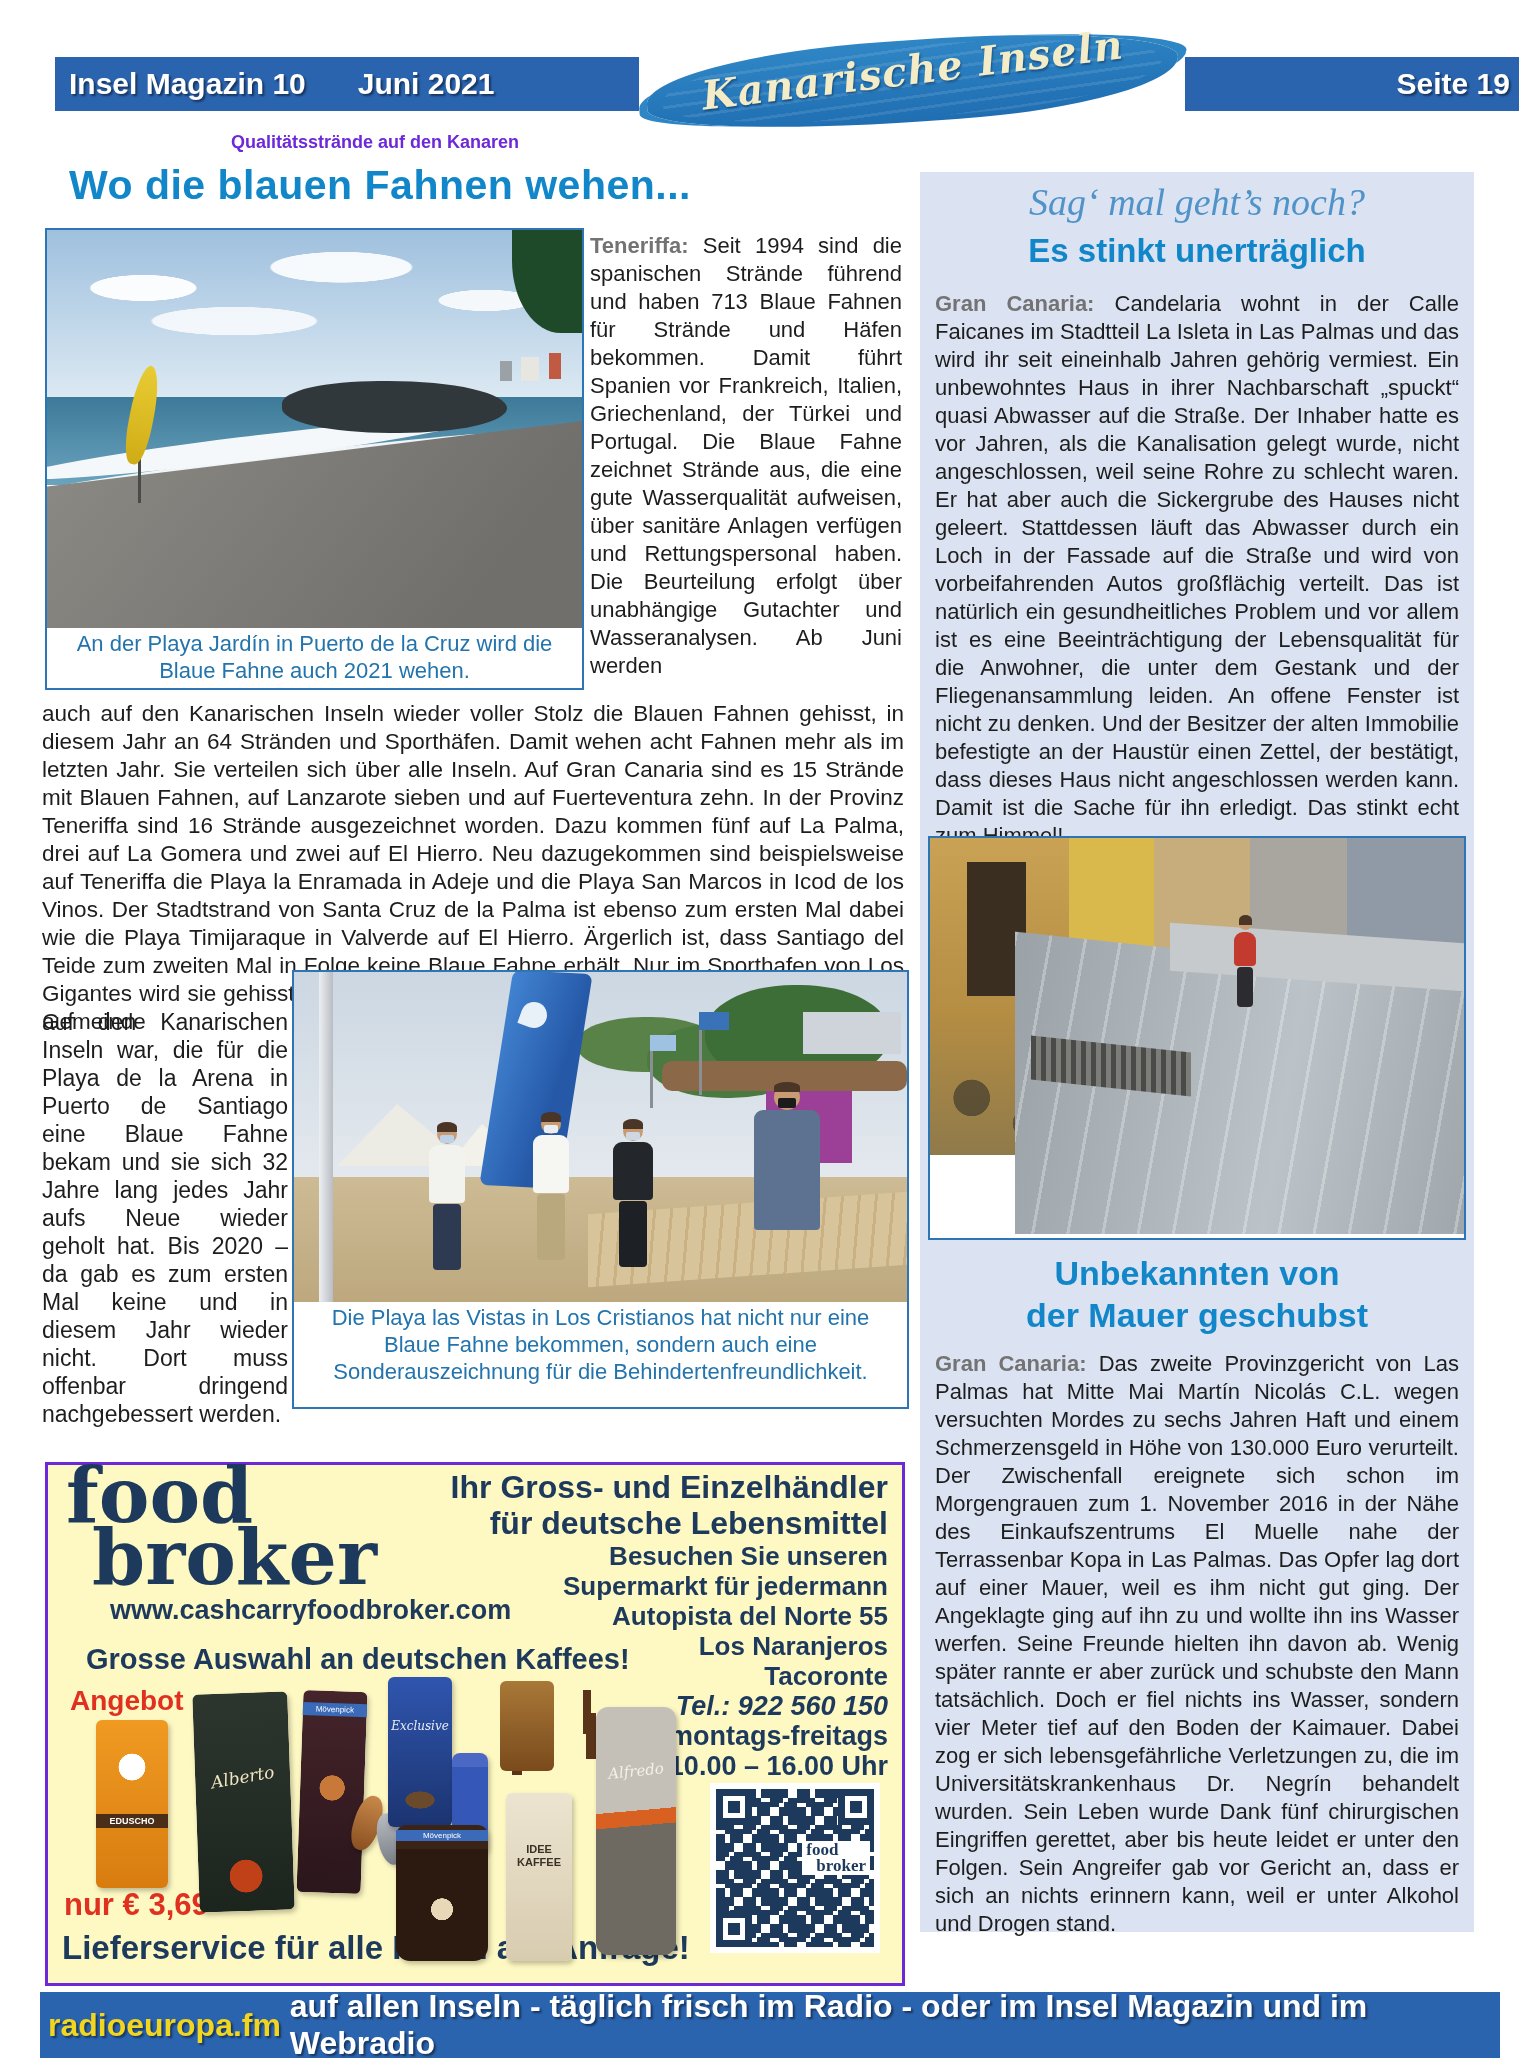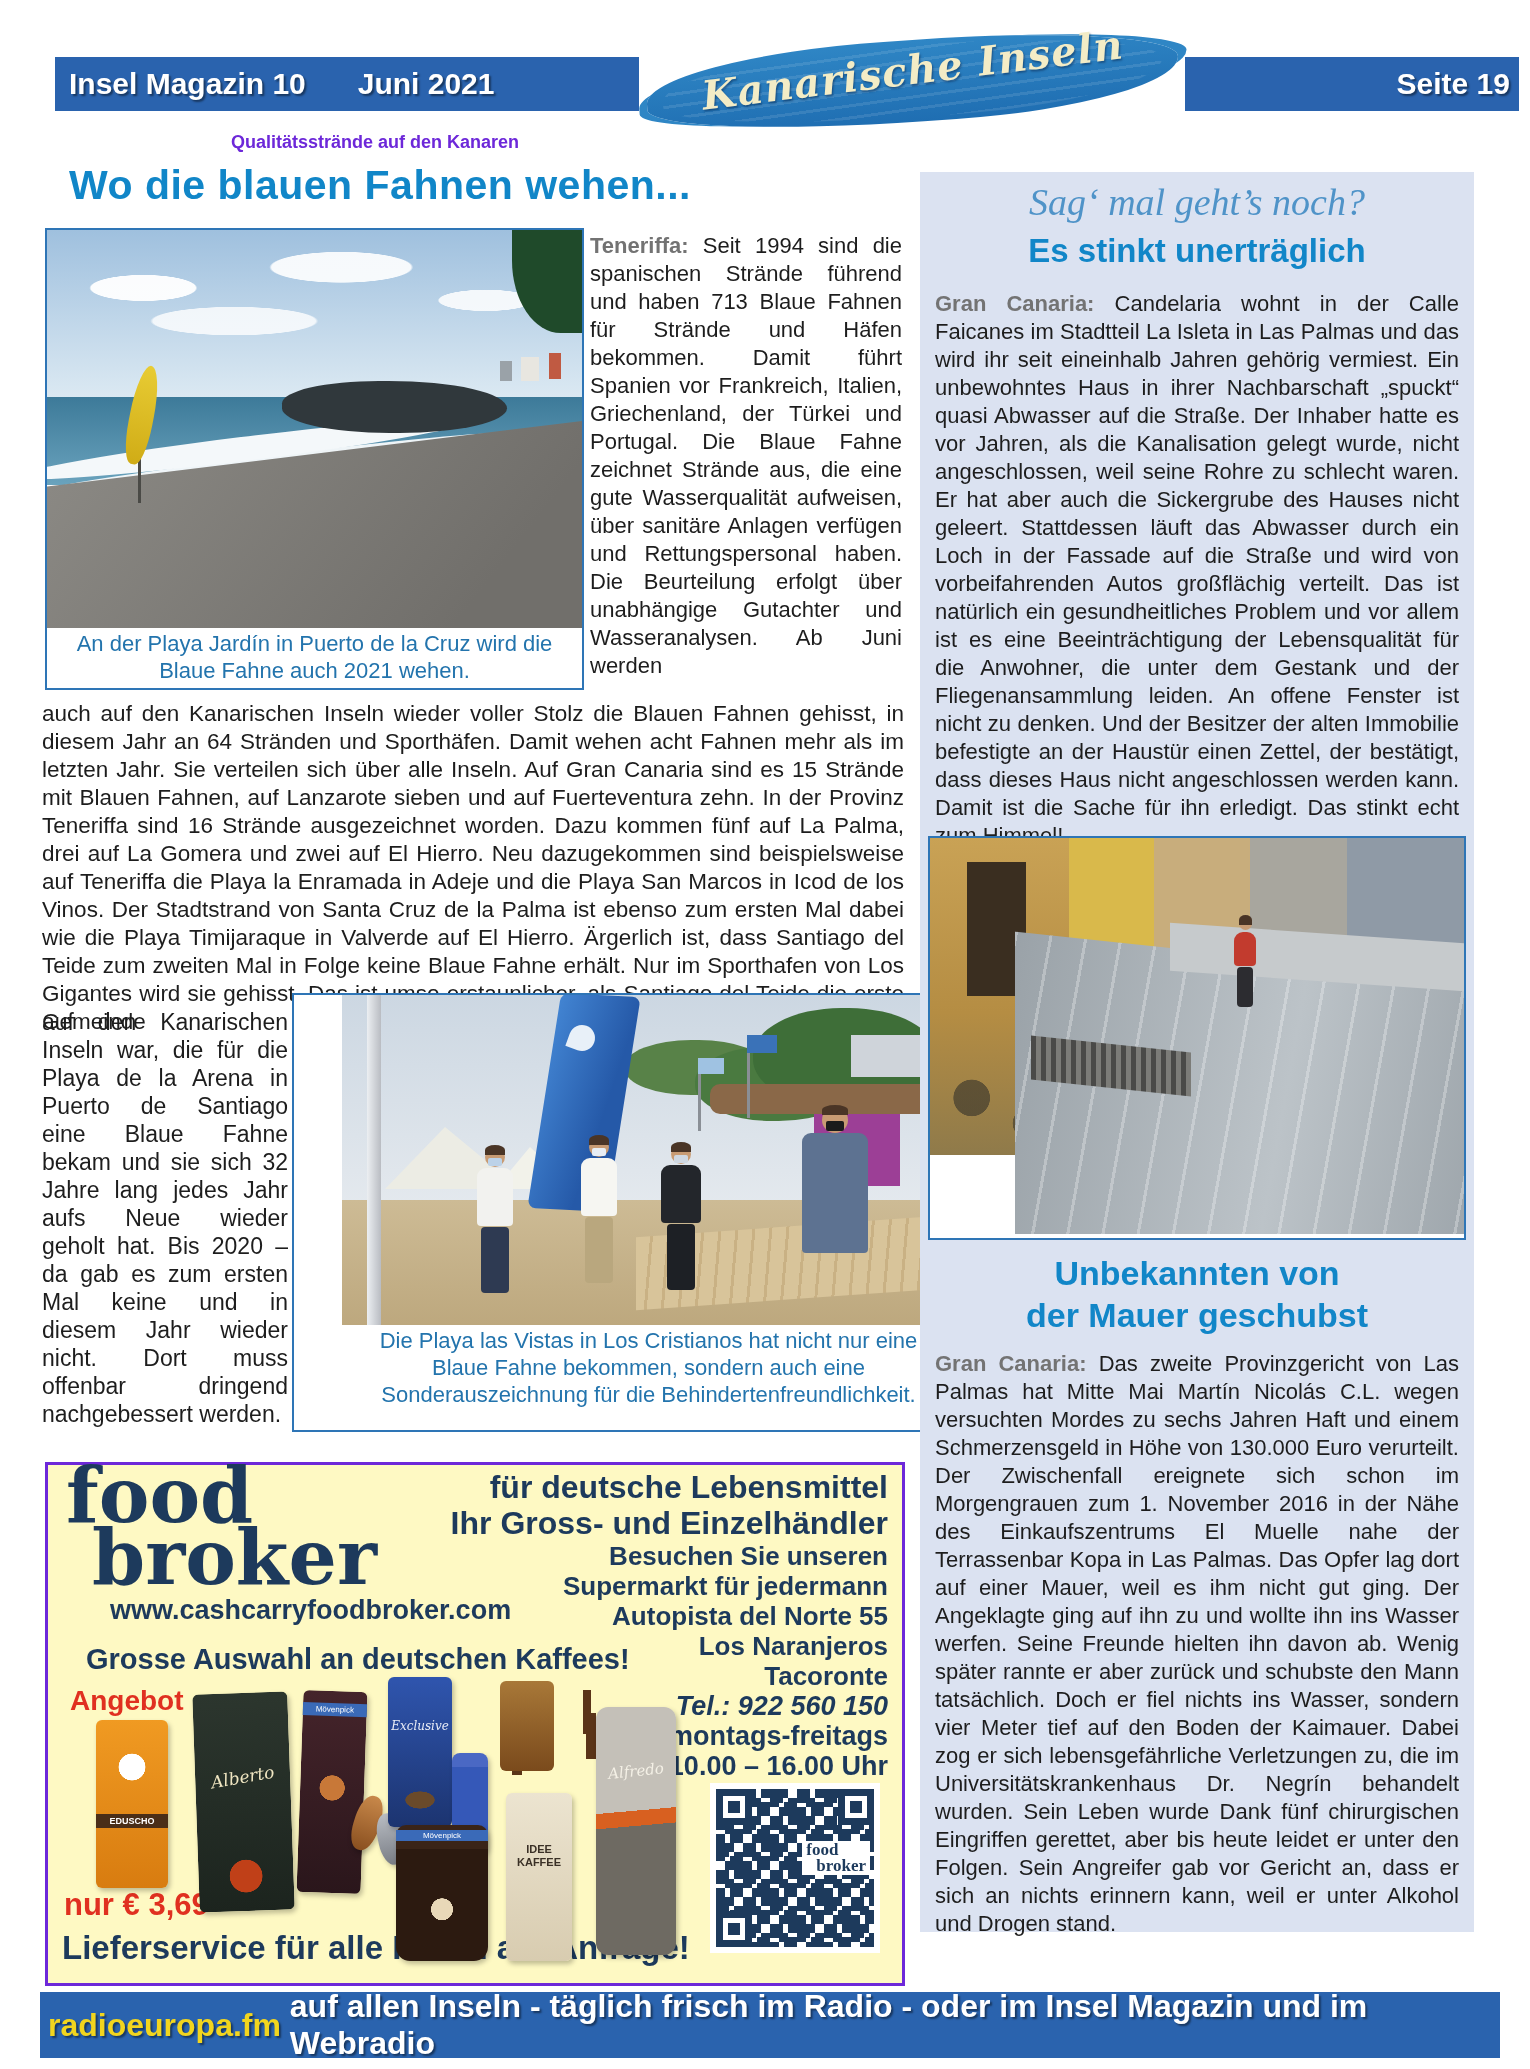--- a/index.html
+++ b/index.html
@@ -130,21 +130,21 @@
 
   <div class="abs body-text cont" style="left:590px; top:232px; width:312px;">
     <span class="lead">Teneriffa:</span>
     <span>Seit 1994 sind die spanischen Strände führend und haben 713 Blaue Fahnen für Strände und Häfen bekommen. Damit führt Spanien vor Frankreich, Italien, Griechenland, der Türkei und Portugal. Die Blaue Fahne zeichnet Strände aus, die eine gute Wasserqualität aufweisen, über sanitäre Anlagen verfügen und Rettungspersonal haben. Die Beurteilung erfolgt über unabhängige Gutachter und Wasseranalysen. Ab Juni werden</span>
   </div>
 
   <div class="abs body-text cont" style="left:42px; top:700px; width:862px; font-size:22.5px;">auch auf den Kanarischen Inseln wieder voller Stolz die Blauen Fahnen gehisst, in diesem Jahr an 64 Stränden und Sporthäfen. Damit wehen acht Fahnen mehr als im letzten Jahr. Sie verteilen sich über alle Inseln. Auf Gran Canaria sind es 15 Strände mit Blauen Fahnen, auf Lanzarote sieben und auf Fuerteventura zehn. In der Provinz Teneriffa sind 16 Strände ausgezeichnet worden. Dazu kommen fünf auf La Palma, drei auf La Gomera und zwei auf El Hierro. Neu dazugekommen sind beispielsweise auf Teneriffa die Playa la Enramada in Adeje und die Playa San Marcos in Icod de los Vinos. Der Stadtstrand von Santa Cruz de la Palma ist ebenso zum ersten Mal dabei wie die Playa Timijaraque in Valverde auf El Hierro. Ärgerlich ist, dass Santiago del Teide zum zweiten Mal in Folge keine Blaue Fahne erhält. Nur im Sporthafen von Los Gigantes wird sie gehisst. Das ist umso erstaunlicher, als Santiago del Teide die erste Gemeinde</div>
 
   <div class="abs body-text" style="left:42px; top:1008px; width:246px; font-size:23px;">auf den Kanarischen Inseln war, die für die Playa de la Arena in Puerto de Santiago eine Blaue Fahne bekam und sie sich 32 Jahre lang jedes Jahr aufs Neue wieder geholt hat. Bis 2020 – da gab es zum ersten Mal keine und in diesem Jahr wieder nicht. Dort muss offenbar dringend nachgebessert werden.</div>
 
-  <div class="abs photo-frame" style="left:292px; top:993px; width:613px; height:435px;padding-left:48px;">
+  <div class="abs photo-frame" style="left:292px; top:970px; width:613px; height:435px;">
     <div class="scene" style="height:330px;">
       <div class="abs" style="left:0;top:0;width:100%;height:64%;background:linear-gradient(#ccd7e2,#e4e9ee);"></div>
       <div class="abs" style="left:0;bottom:0;width:100%;height:38%;background:linear-gradient(#cdbb95,#bda87e);"></div>
       <div class="abs" style="right:0;bottom:8%;width:52%;height:22%;transform:skewY(-4deg);background:repeating-linear-gradient(95deg,#d8c49a 0 14px,#c9b184 14px 17px);"></div>
       <div class="abs" style="left:7%;top:40%;width:0;height:0;border-left:60px solid transparent;border-right:75px solid transparent;border-bottom:62px solid #ecece4;"></div>
       <div class="abs" style="left:25%;top:46%;width:0;height:0;border-left:35px solid transparent;border-right:45px solid transparent;border-bottom:42px solid #f2f2ea;"></div>
       <div class="abs" style="right:3%;top:4%;width:30%;height:30%;background:#3e6e38;border-radius:48%;box-shadow:-70px 26px 0 -12px #4a7a40, -150px 10px 0 -22px #588248;"></div>
       <div class="abs" style="right:1%;top:12%;width:16%;height:13%;background:#cfd4da;"></div>
       <div class="abs" style="right:9%;top:34%;width:14%;height:24%;background:#9c3f96;"></div>
       <div class="abs" style="right:0;top:27%;width:40%;height:9%;background:#8a6848;border-radius:10px;"></div>
@@ -228,22 +228,22 @@
     </div>
   </div>
 
   <div class="abs ad-box" style="left:45px; top:1462px; width:854px; height:518px;">
     <div class="abs logo" style="left:18px; top:0;">
       <div class="l1">food</div>
       <div class="l2">broker</div>
     </div>
 
     <div class="abs ad-right" style="right:14px; top:4px;">
+      <div class="h">Ihr Gross- und Einzelhändler</div>
       <div class="h">für deutsche Lebensmittel</div>
-      <div class="h">Ihr Gross- und Einzelhändler</div>
       <div class="s">Besuchen Sie unseren</div>
       <div class="s">Supermarkt für jedermann</div>
       <div class="s">Autopista del Norte 55</div>
       <div class="s">Los Naranjeros</div>
       <div class="s">Tacoronte</div>
       <div class="s" style="font-size:27px;font-style:italic;">Tel.: 922 560 150</div>
       <div class="s" style="font-size:27px;">montags-freitags</div>
       <div class="s" style="font-size:27px;">10.00 – 16.00 Uhr</div>
     </div>
 

